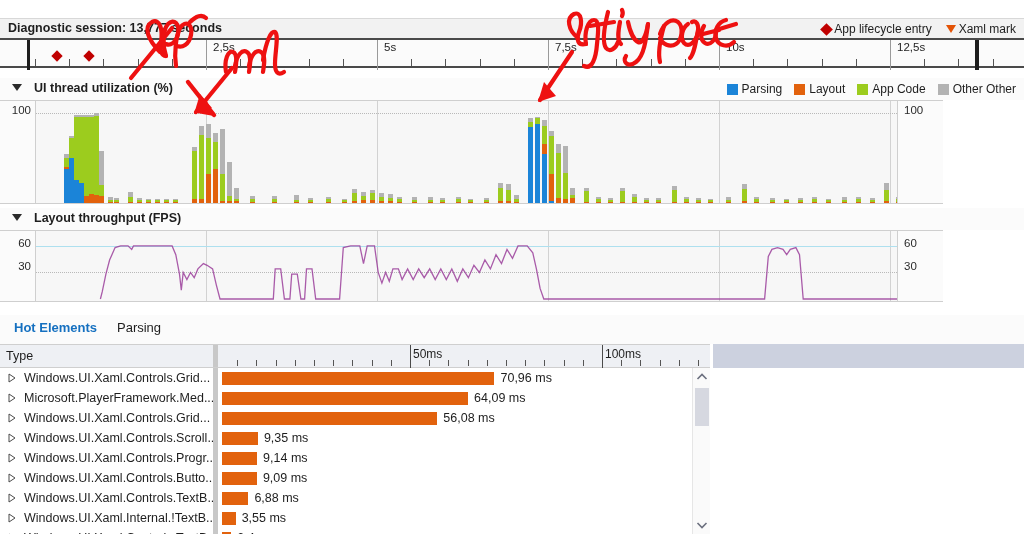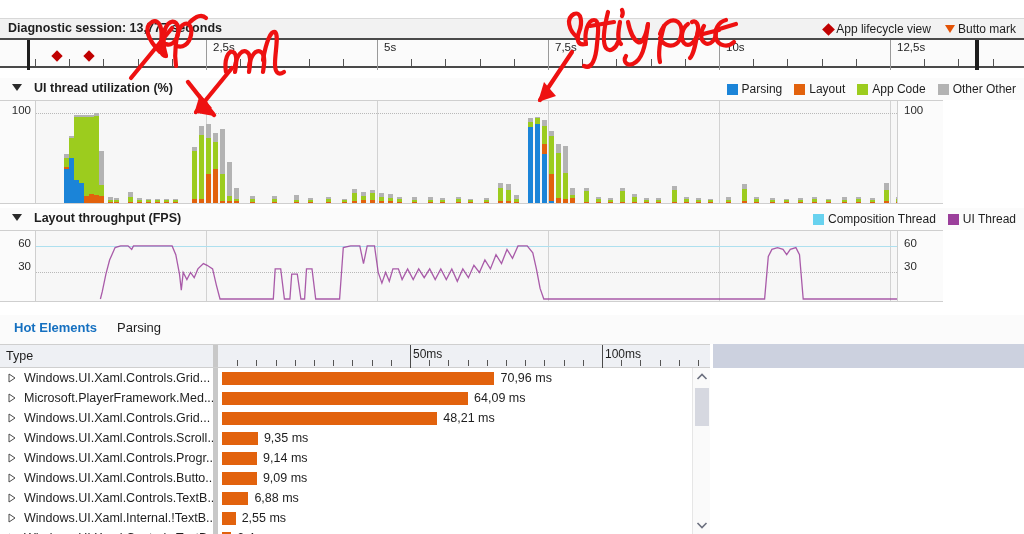--- a/index.html
+++ b/index.html
@@ -182,25 +182,25 @@
 </head>
 <body>
 
 <div id="root">
 
   <div class="session-bar">
     <div class="session-title">Diagnostic session: 13,777 seconds</div>
     <div class="legend-marks">
       <div class="li">
         <span class="diamond-mark"></span>
-        <span>App lifecycle view</span>
+        <span>App lifecycle entry</span>
       </div>
       <div class="li">
         <span class="tri-mark"></span>
-        <span>Butto mark</span>
+        <span>Xaml mark</span>
       </div>
     </div>
   </div>
 
   <div class="ruler">
     <div id="ruler-ticks">
         <div class="tickmajor" style="left: 206px;"></div>
         <div class="tickmajor" style="left: 377px;"></div>
         <div class="tickmajor" style="left: 548px;"></div>
         <div class="tickmajor" style="left: 719px;"></div>
@@ -679,30 +679,20 @@
             <div class="seg" style="background: rgb(179, 179, 179); height: 1.8px; bottom: 2.7px; position: absolute;"></div>
           </div>
         </div>
     </div>
   </div>
 
   <div class="panel" style="top:208px;">
     <div class="panel-head">
       <div class="expander"></div>
       <div class="panel-title">Layout throughput (FPS)</div>
-      <div class="panel-legend">
-        <div class="li">
-          <span class="swatch" style="background:#68d2ef"></span>
-          <span>Composition Thread</span>
-        </div>
-        <div class="li">
-          <span class="swatch" style="background:#9b3f9b"></span>
-          <span>UI Thread</span>
-        </div>
-      </div>
     </div>
     <div class="plot-wrap" style="height:72px;">
       <div class="axis-left">
         <span class="av" style="top:6px;">60</span>
         <span class="av" style="top:29px;">30</span>
       </div>
       <div class="axis-right">
         <span class="av" style="top:6px;">60</span>
         <span class="av" style="top:29px;">30</span>
       </div>
@@ -779,21 +769,21 @@
         <div class="hbar" style="width: 246.106px; background: rgb(226, 98, 13);"></div>
         <div class="hval" style="left: 474.106px;">64,09 ms</div>
       </div>
       <div class="row">
         <svg width="10" height="10" viewBox="0 0 10 10" style="position: absolute; left: 7px; top: 5px;">
           <path d="M2,1 L8,5 L2,9 Z" fill="none" stroke="#4a4a4a" stroke-width="1"></path>
         </svg>
         <div class="tname">Windows.UI.Xaml.Controls.Grid...</div>
         <div class="row-sep"></div>
         <div class="hbar" style="width: 215.347px; background: rgb(226, 98, 13);"></div>
-        <div class="hval" style="left: 443.347px;">48,21 ms</div>
+        <div class="hval" style="left: 443.347px;">56,08 ms</div>
       </div>
       <div class="row">
         <svg width="10" height="10" viewBox="0 0 10 10" style="position: absolute; left: 7px; top: 5px;">
           <path d="M2,1 L8,5 L2,9 Z" fill="none" stroke="#4a4a4a" stroke-width="1"></path>
         </svg>
         <div class="tname">Windows.UI.Xaml.Controls.Scroll...</div>
         <div class="row-sep"></div>
         <div class="hbar" style="width: 35.904px; background: rgb(226, 98, 13);"></div>
         <div class="hval" style="left: 263.904px;">9,35 ms</div>
       </div>
@@ -824,21 +814,21 @@
         <div class="hbar" style="width: 26.4192px; background: rgb(226, 98, 13);"></div>
         <div class="hval" style="left: 254.419px;">6,88 ms</div>
       </div>
       <div class="row">
         <svg width="10" height="10" viewBox="0 0 10 10" style="position: absolute; left: 7px; top: 5px;">
           <path d="M2,1 L8,5 L2,9 Z" fill="none" stroke="#4a4a4a" stroke-width="1"></path>
         </svg>
         <div class="tname">Windows.UI.Xaml.Internal.!TextB...</div>
         <div class="row-sep"></div>
         <div class="hbar" style="width: 13.632px; background: rgb(226, 98, 13);"></div>
-        <div class="hval" style="left: 241.632px;">2,55 ms</div>
+        <div class="hval" style="left: 241.632px;">3,55 ms</div>
       </div>
       <div class="row">
         <svg width="10" height="10" viewBox="0 0 10 10" style="position: absolute; left: 7px; top: 5px;">
           <path d="M2,1 L8,5 L2,9 Z" fill="none" stroke="#4a4a4a" stroke-width="1"></path>
         </svg>
         <div class="tname">Windows.UI.Xaml.Controls.TextB...</div>
         <div class="row-sep"></div>
         <div class="hbar" style="width: 9.216px; background: rgb(226, 98, 13);"></div>
         <div class="hval" style="left: 237.216px;">2,4 ms</div>
       </div>

